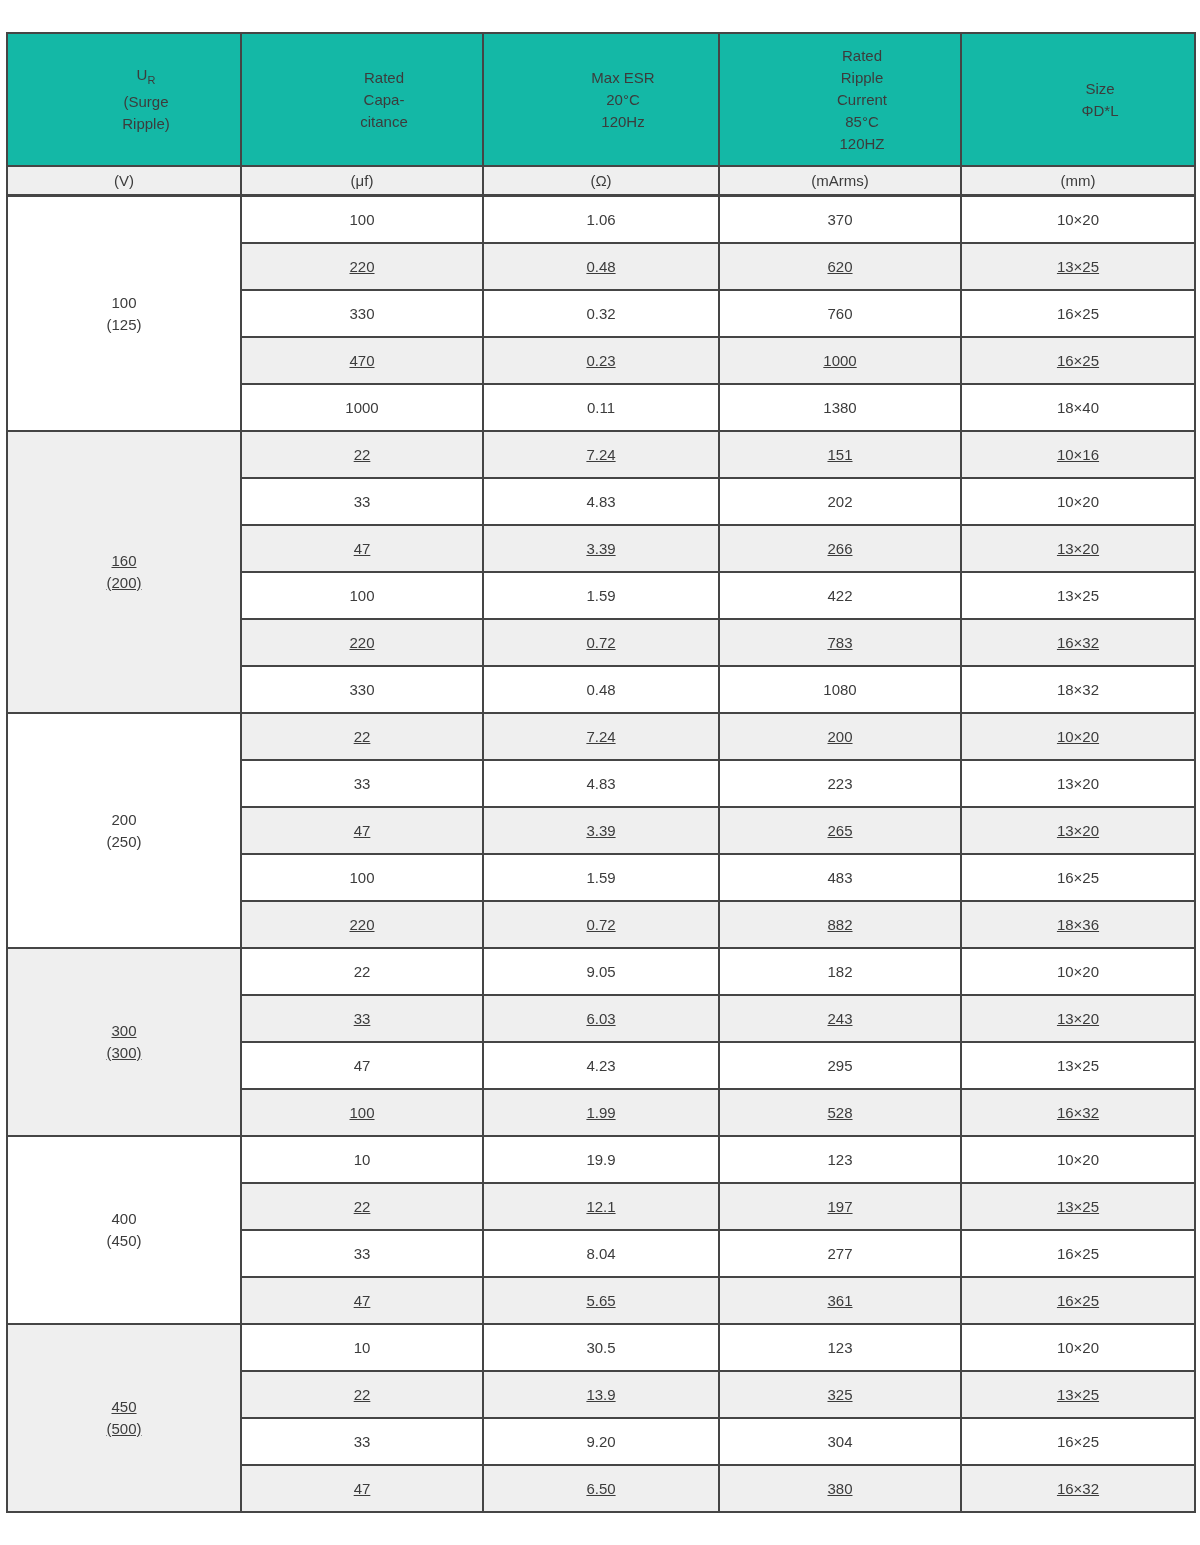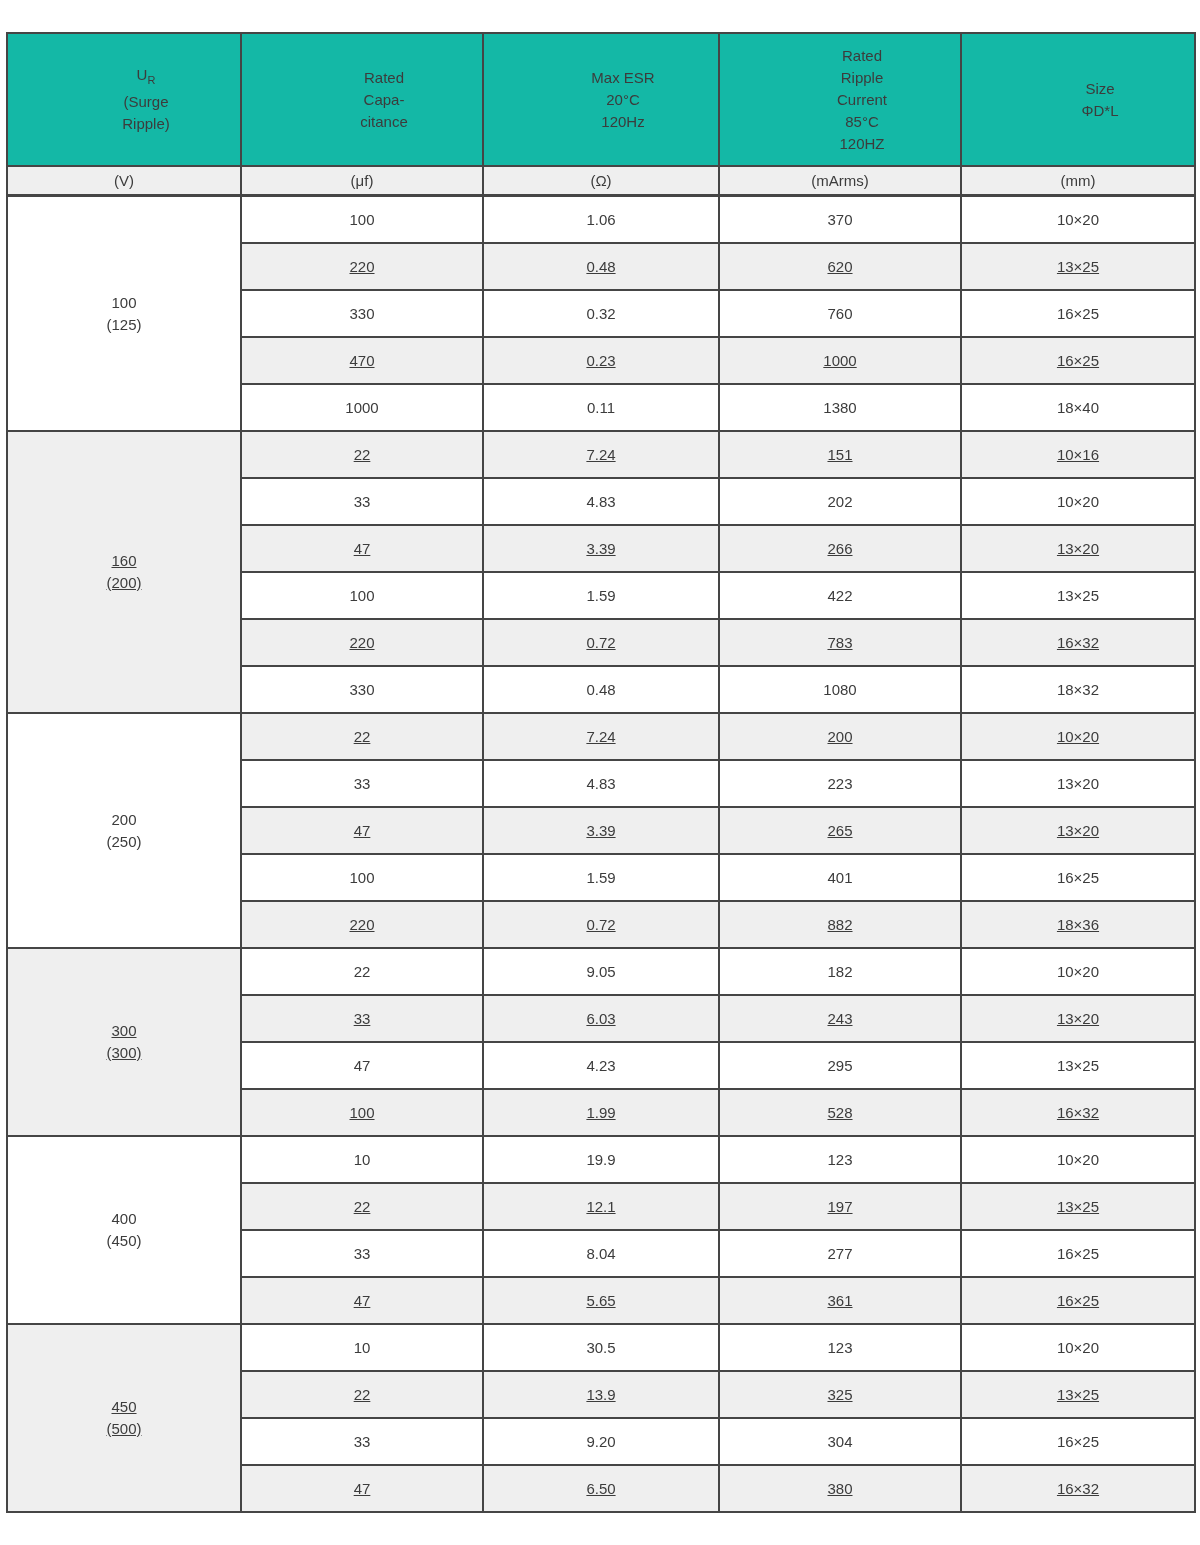--- a/index.html
+++ b/index.html
@@ -208,21 +208,21 @@
         </tr>
         <tr>
           <td class="shaded">47</td>
           <td class="shaded">3.39</td>
           <td class="shaded">265</td>
           <td class="shaded">13×20</td>
         </tr>
         <tr>
           <td>100</td>
           <td>1.59</td>
-          <td>401</td>
+          <td>483</td>
           <td>16×25</td>
         </tr>
         <tr>
           <td class="shaded">220</td>
           <td class="shaded">0.72</td>
           <td class="shaded">882</td>
           <td class="shaded">18×36</td>
         </tr>
         <tr>
           <td rowspan="4" class="vcell shaded">

